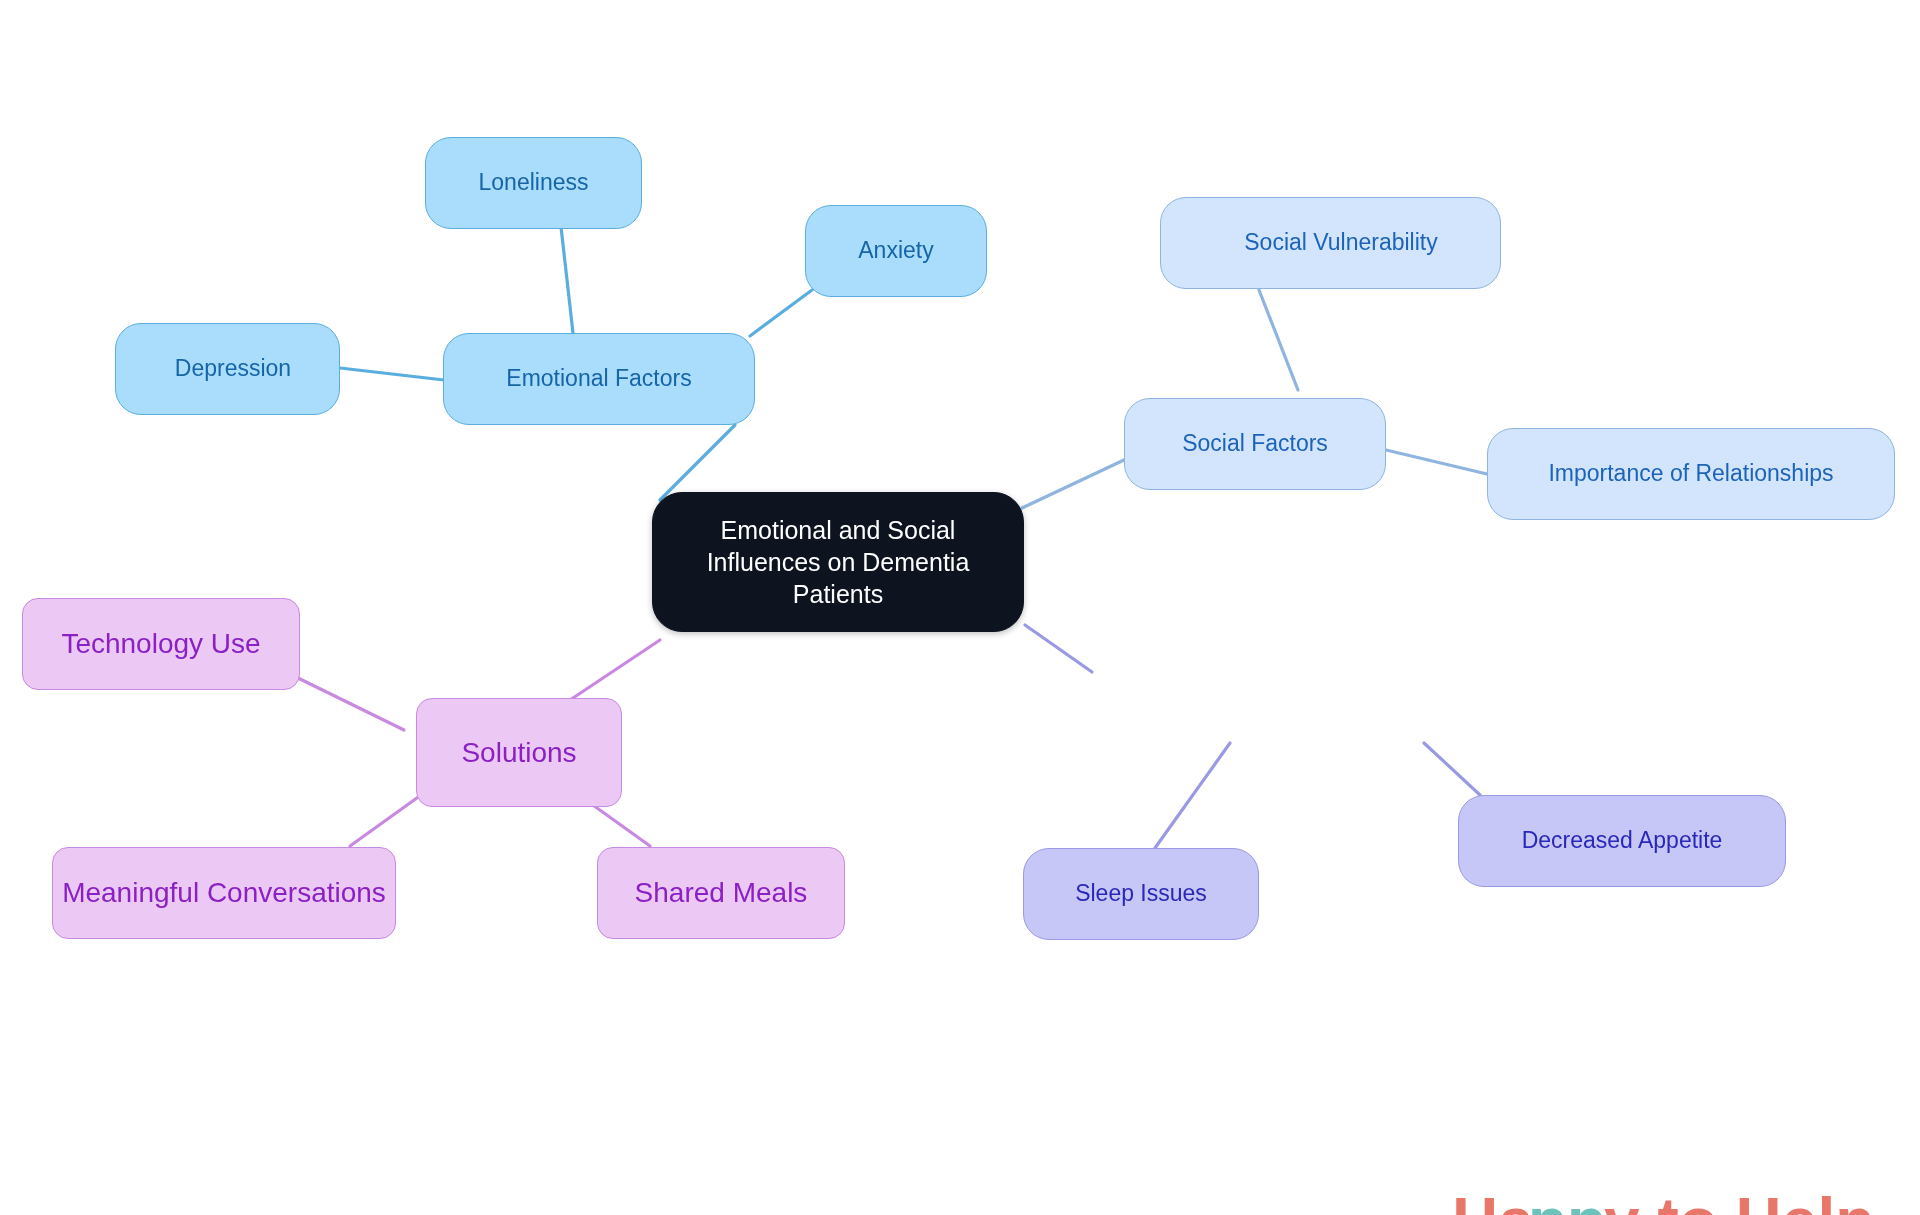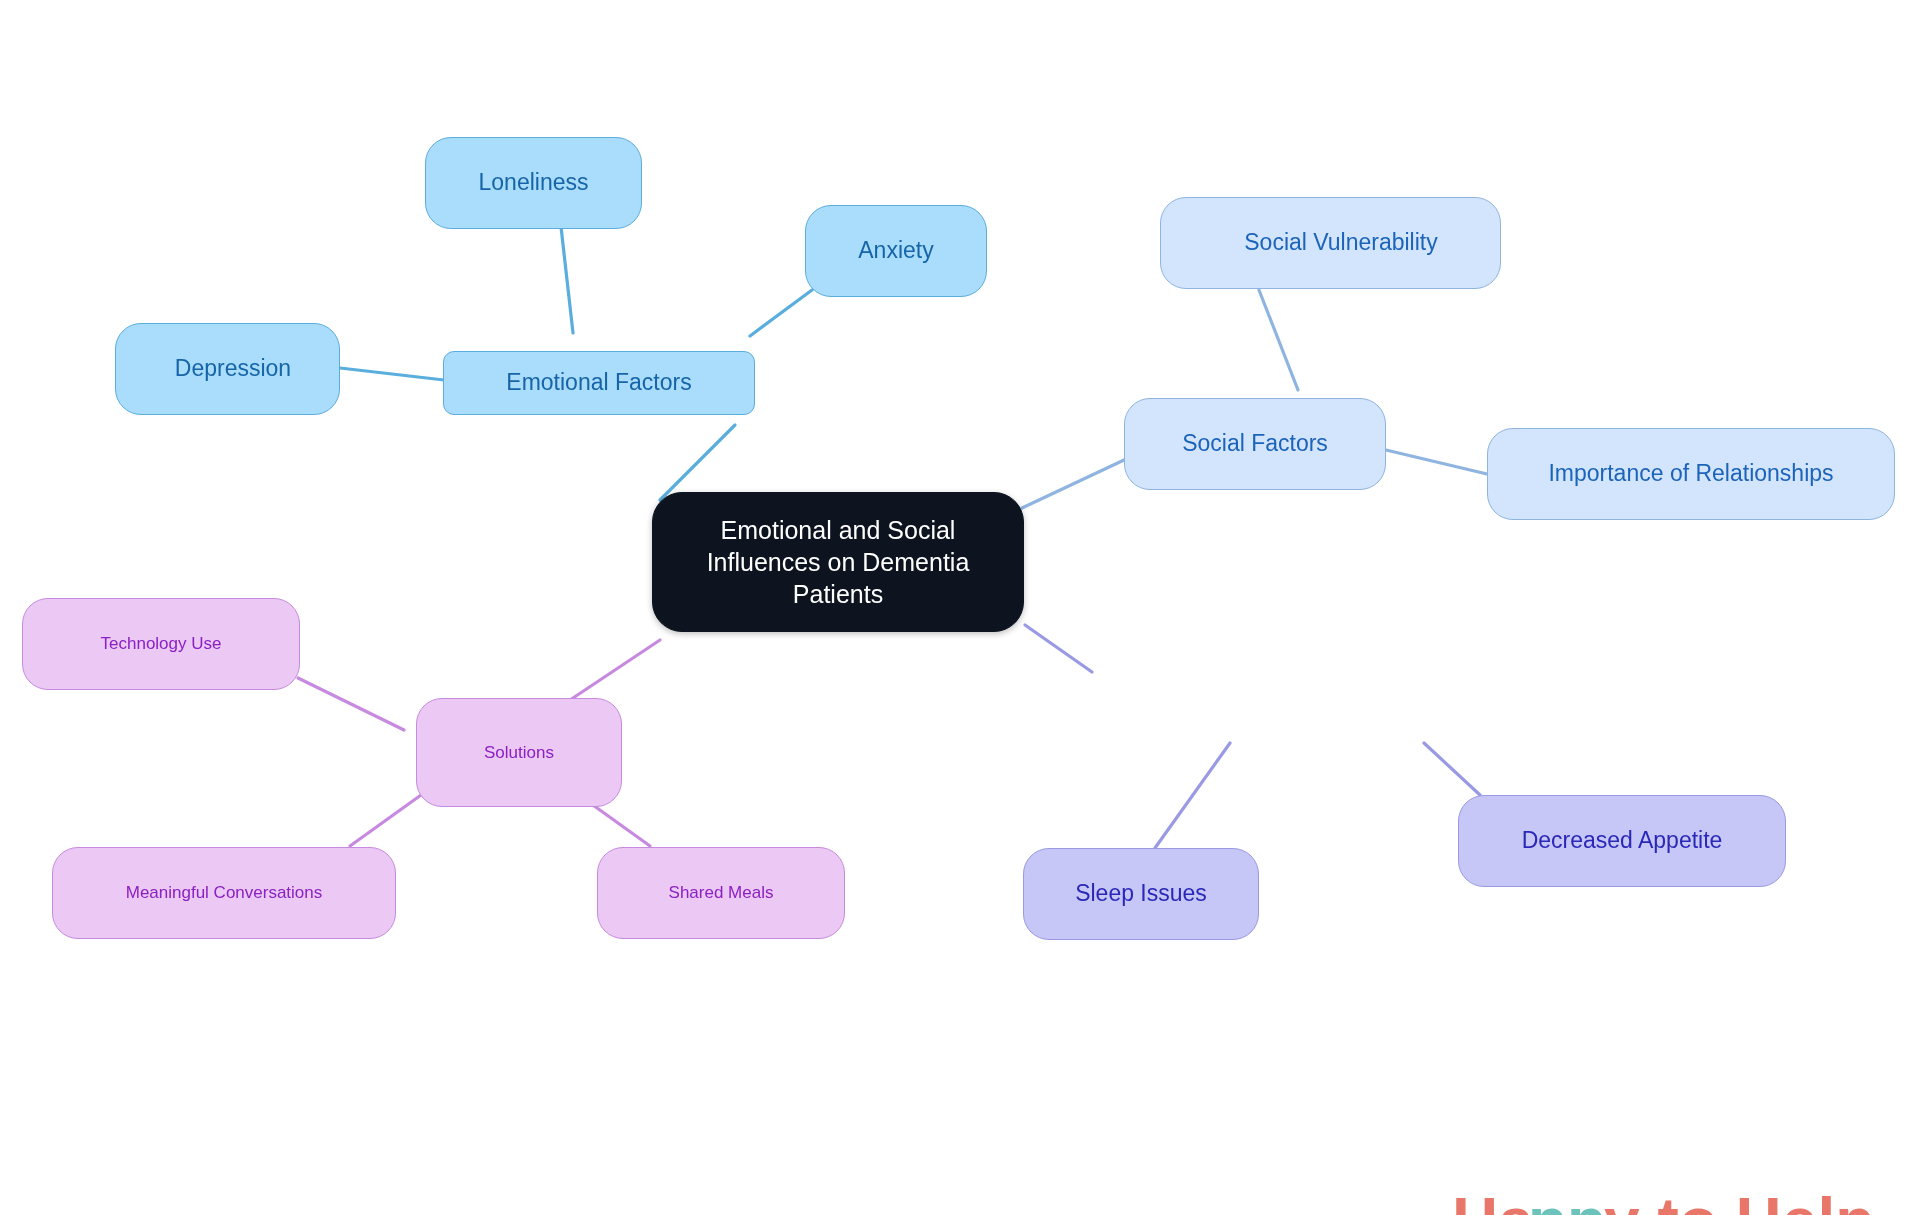--- a/index.html
+++ b/index.html
@@ -76,21 +76,22 @@
   .node.health {
     background: #c6c6f7;
     border-color: #9a9ae4;
     color: #2a28b8;
     font-size: 23px;
   }
   .node.solutions {
     background: #ebc9f4;
     border-color: #c88ae0;
     color: #8b20c4;
-    font-size: 17px;
+    font-size: 28px;
+    border-radius: 16px;
   }
 
   
   #logo {
     position: absolute;
     left: 1452px;
     top: 1144px;
     width: 420px;
     height: 110px;
     user-select: none;
@@ -119,21 +120,21 @@
     <path d="M 1230 743 L 1155 848" stroke="#9a9ae4" stroke-width="3.2" fill="none" stroke-linecap="round"></path>
 
     <path d="M 660 640 L 570 700" stroke="#c88ae0" stroke-width="3.2" fill="none" stroke-linecap="round"></path>
     <path d="M 298 678 L 404 730" stroke="#c88ae0" stroke-width="3.2" fill="none" stroke-linecap="round"></path>
     <path d="M 428 790 L 350 846" stroke="#c88ae0" stroke-width="3.2" fill="none" stroke-linecap="round"></path>
     <path d="M 572 790 L 650 846" stroke="#c88ae0" stroke-width="3.2" fill="none" stroke-linecap="round"></path>
   </svg>
 
   <div class="node root" style="left:652px; top:492px; width:372px; height:140px;">Emotional and Social Influences on Dementia Patients</div>
 
-  <div class="node emotional" style="left:443px; top:351px; width:312px; height:64px;border-radius:11px;">Emotional Factors</div>
+  <div class="node emotional" style="left:443px; top:333px; width:312px; height:92px;">Emotional Factors</div>
 
   <div class="node emotional" style="left:115px; top:323px; width:225px; height:92px;padding-left:11px;">Depression</div>
 
   <div class="node emotional" style="left:425px; top:137px; width:217px; height:92px;">Loneliness</div>
 
   <div class="node emotional" style="left:805px; top:205px; width:182px; height:92px;">Anxiety</div>
 
   <div class="node social" style="left:1124px; top:398px; width:262px; height:92px;">Social Factors</div>
 
   <div class="node social" style="left:1160px; top:197px; width:341px; height:92px;padding-left:21px;">Social Vulnerability</div>

